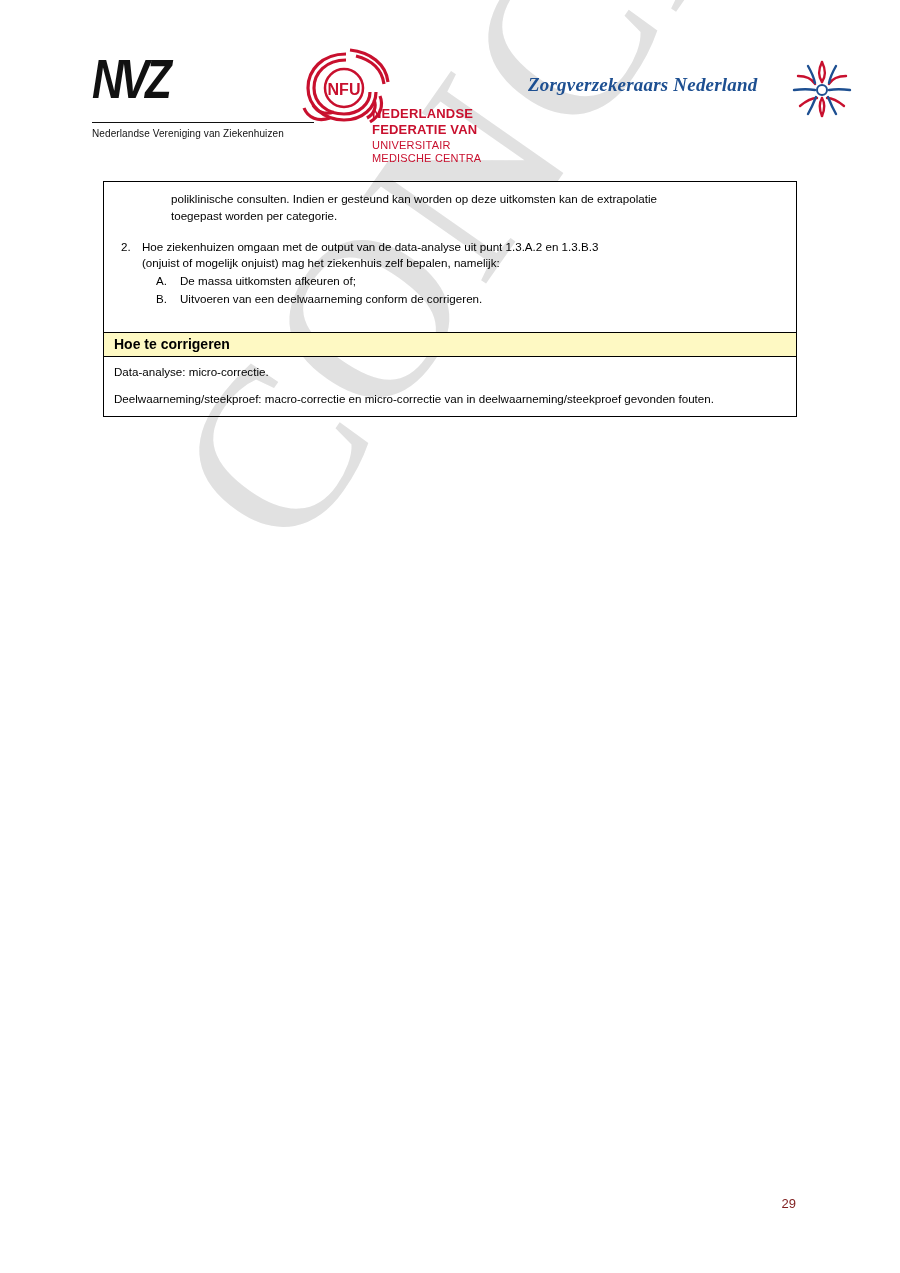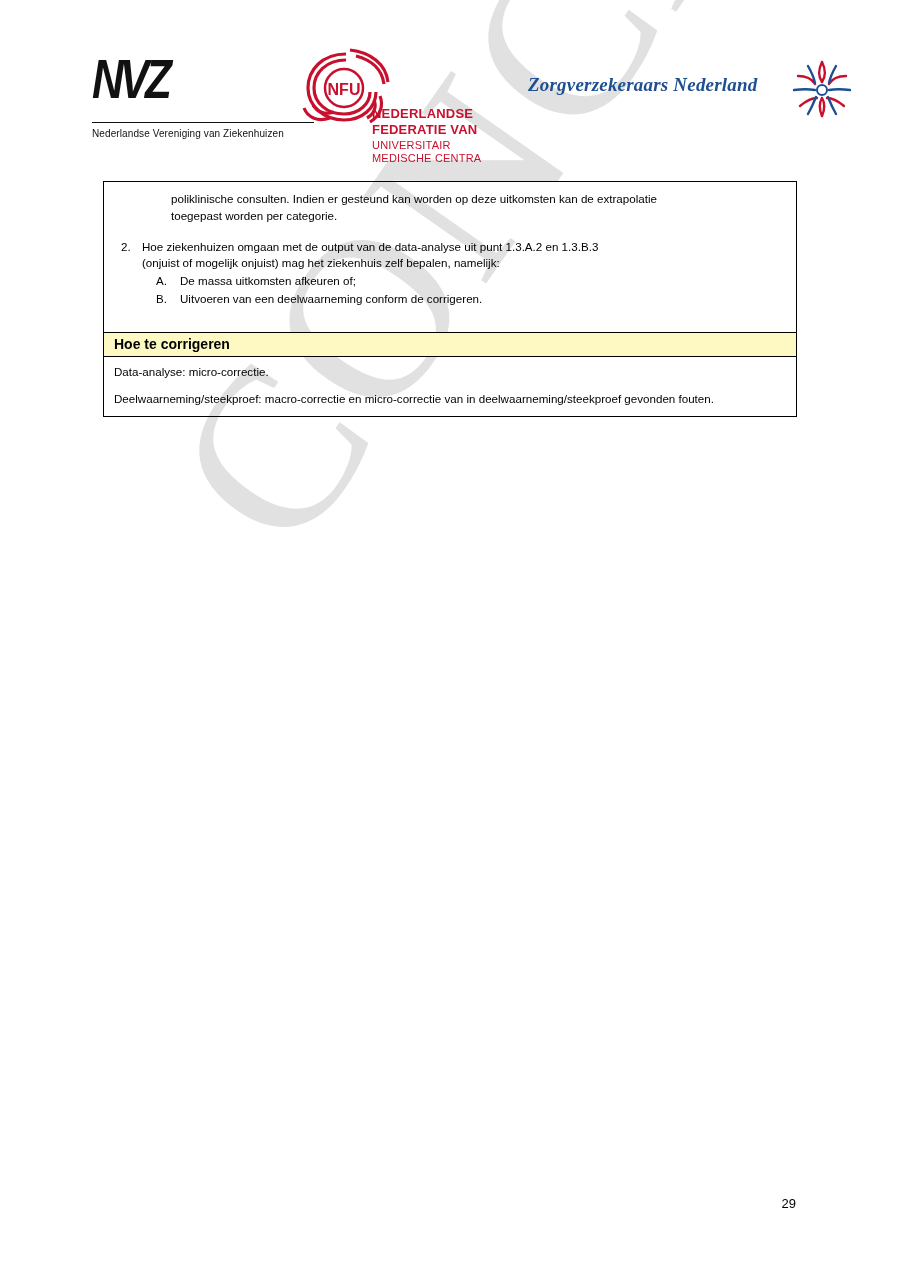--- a/index.html
+++ b/index.html
@@ -227,21 +227,21 @@
   .cell.body-rows {
     padding-top: 7px;
     padding-bottom: 9px;
   }
 
   .page-number {
     position: absolute;
     right: 104px;
     top: 1196px;
     font-size: 13px;
-    color: #000000;
+    color: #7f1d1d;
     z-index: 3;
   }
 </style>
 </head>
 <body>
 
 <div class="watermark">
   <span>CONCEPT</span>
 </div>
 

